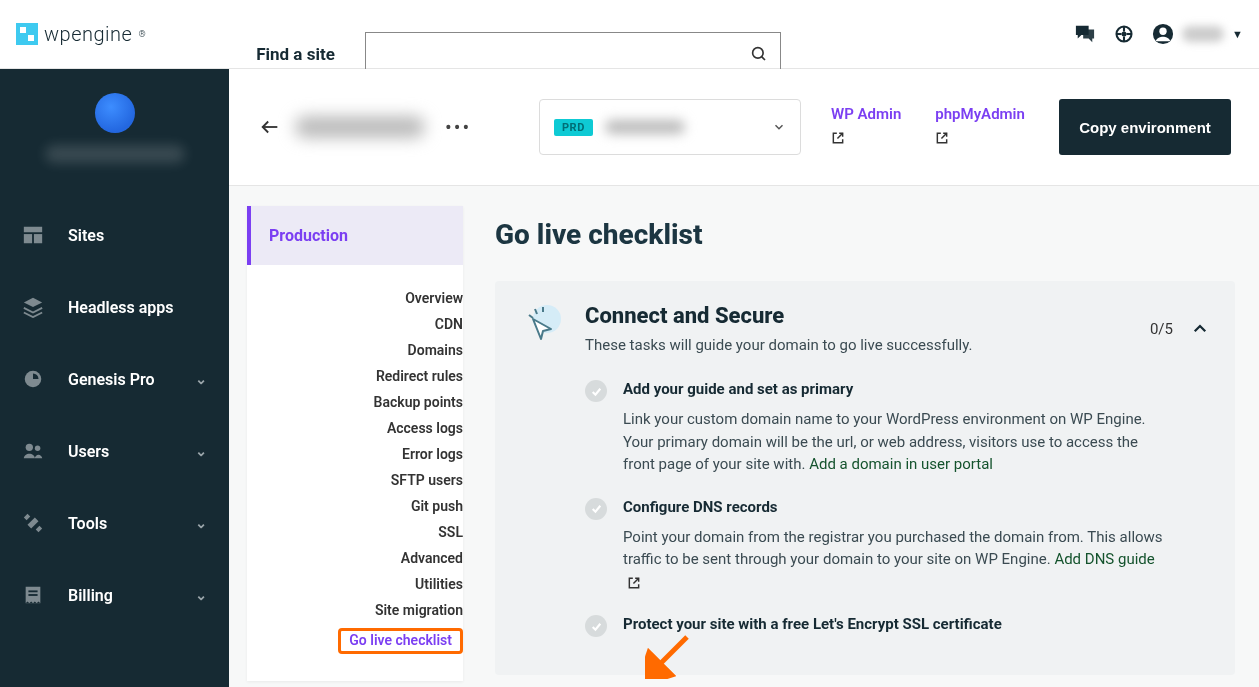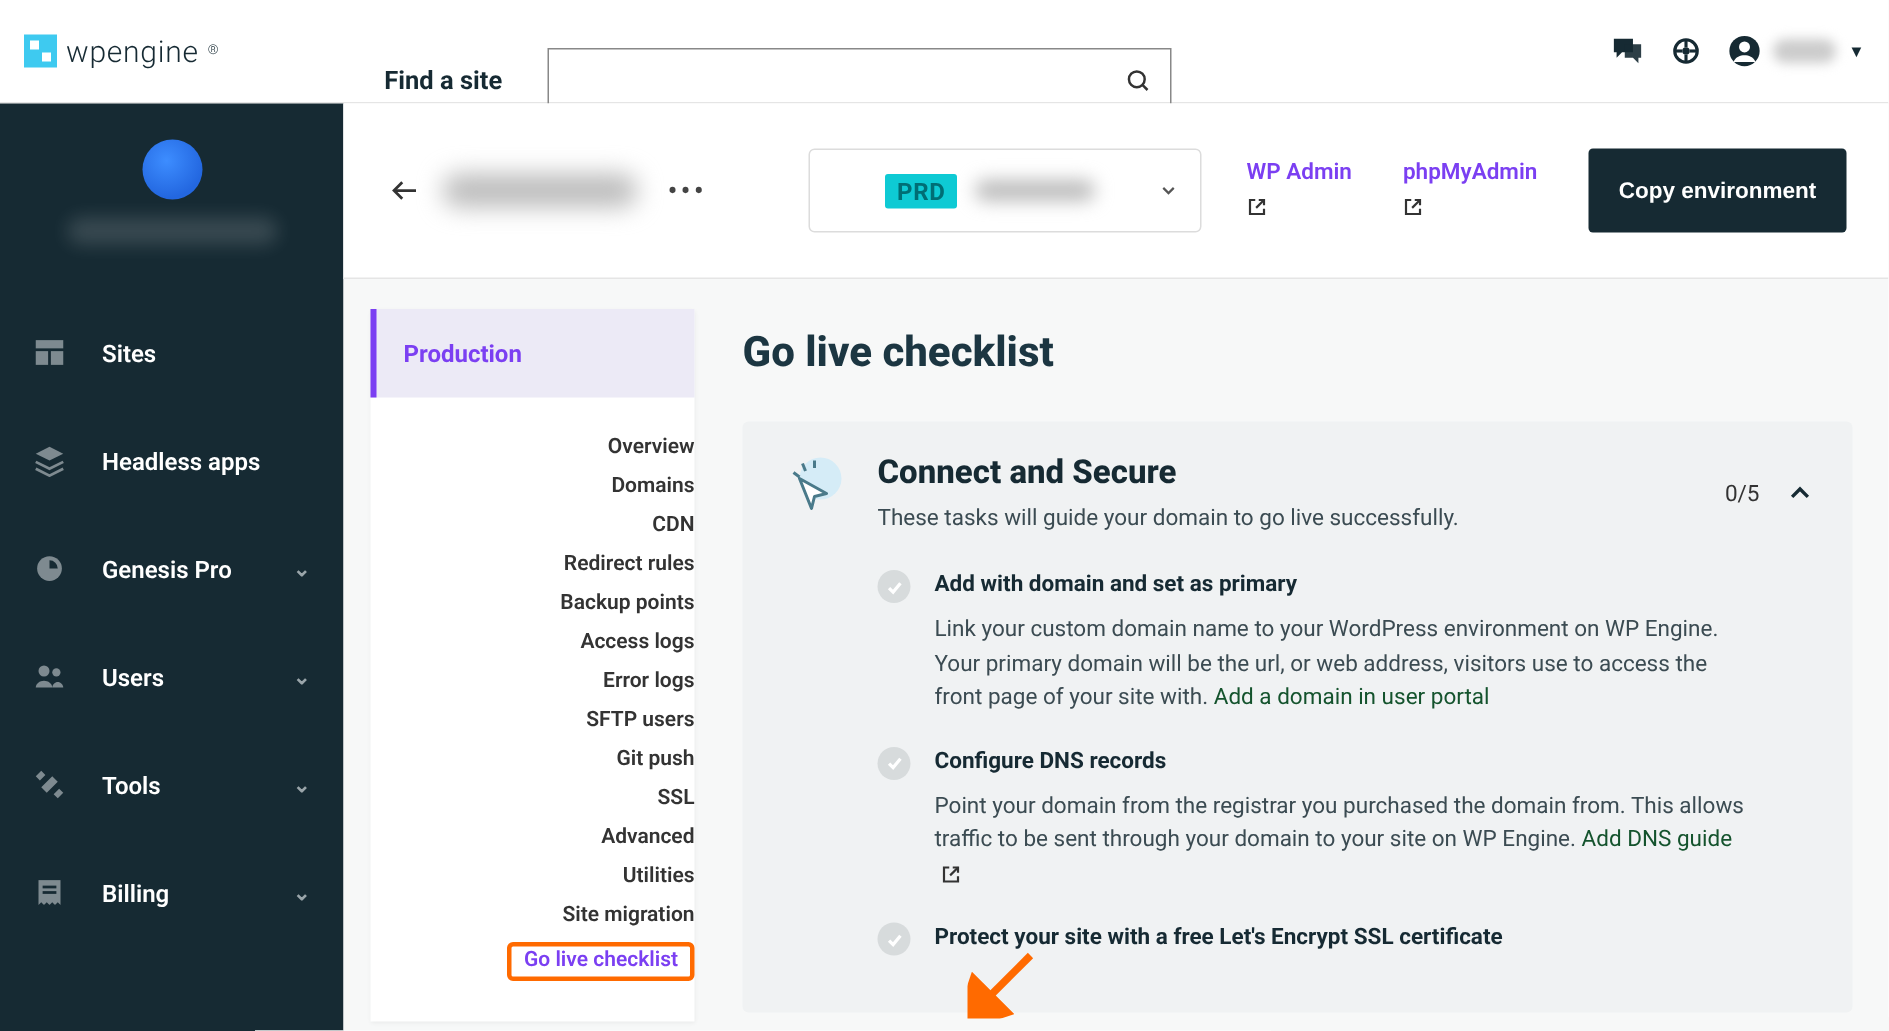--- a/index.html
+++ b/index.html
@@ -27,21 +27,21 @@
 .nav-item { display: flex; align-items: center; padding: 0 22px; height: 72px; font-size: 16px; font-weight: 600; cursor: pointer; }
 .nav-icon { width: 22px; height: 22px; margin-right: 24px; color: #7e8a90; display: flex; align-items: center; justify-content: center; }
 .nav-chevron { margin-left: auto; color: #9aa5aa; font-size: 14px; }
 .content-area { flex: 1; background: #f7f8f8; display: flex; flex-direction: row; position: relative; }
 .env-header { background: #fff; height: 117px; display: flex; align-items: center; border-bottom: 1px solid #e5e5e5; position: absolute; top: 0; left: 0; right: 0; }
 .env-left { display: flex; align-items: center; padding-left: 30px; flex: 0 0 300px; }
 .back-arrow { cursor: pointer; margin-right: 14px; }
 .blur-title { width: 130px; height: 22px; background: #bbb; filter: blur(8px); border-radius: 11px; }
 .more-dots { margin-left: 20px; font-size: 20px; letter-spacing: 2px; cursor: pointer; color: #444; }
 .env-select { border: 1px solid #dcdcdc; border-radius: 4px; height: 56px; width: 262px; display: flex; align-items: center; padding: 0 14px; margin-left: 10px; cursor: pointer; }
-.badge-prd { background: #0ecad4; color: #006e75; font-size: 16px; font-weight: 700; padding: 2px 8px; border-radius: 2px; letter-spacing: 0.5px; margin-left: 36px; }
+.badge-prd { background: #0ecad4; color: #006e75; font-size: 11px; font-weight: 700; padding: 2px 8px; border-radius: 2px; letter-spacing: 0.5px; }
 .blur-env { width: 80px; height: 14px; background: #bbb; filter: blur(6px); border-radius: 7px; margin-left: 12px; }
 .env-chevron { margin-left: auto; color: #555; }
 .env-links { display: flex; gap: 34px; margin-left: 30px; }
 .env-link { color: #7b3ff2; font-size: 15px; font-weight: 600; cursor: pointer; }
 .ext-icon { display: inline-block; margin-top: 8px; color: #333; }
 .copy-btn { margin-left: auto; margin-right: 28px; background: #162a33; color: #fff; border: none; width: 172px; height: 56px; font-size: 15px; font-weight: 600; border-radius: 3px; cursor: pointer; }
 .sub-content { padding-top: 117px; display: flex; width: 100%; }
 .sub-sidebar { width: 216px; background: #fff; margin-left: 18px; margin-top: 20px; align-self: flex-start; box-shadow: 0 1px 3px rgba(0,0,0,0.06); }
 .sub-header { background: #eceaf6; border-left: 4px solid #7b3ff2; padding: 20px 18px; font-size: 16px; font-weight: 700; color: #7b3ff2; }
 .sub-nav { padding: 20px 0 22px 28px; }
@@ -230,22 +230,22 @@
         </div>
       </div>
       <button class="copy-btn">Copy environment</button>
     </div>
 
     <div class="sub-content">
       <div class="sub-sidebar">
         <div class="sub-header">Production</div>
         <ul class="sub-nav" id="sub-nav-list">
             <li>Overview</li>
+            <li>CDN</li>
             <li>Domains</li>
-            <li>CDN</li>
             <li>Redirect rules</li>
             <li>Backup points</li>
             <li>Access logs</li>
             <li>Error logs</li>
             <li>SFTP users</li>
             <li>Git push</li>
             <li>SSL</li>
             <li>Advanced</li>
             <li>Utilities</li>
             <li>Site migration</li>
@@ -287,21 +287,21 @@
             </div>
           </div>
           <div class="task-list" id="task-list">
               <div class="task">
                 <div class="task-check">
                   <svg width="13" height="13" viewBox="0 0 24 24" fill="none" stroke="#fff" stroke-width="4">
                     <polyline points="5,13 10,18 19,7"></polyline>
                   </svg>
                 </div>
                 <div class="task-body">
-                  <div class="task-title">Add with domain and set as primary</div>
+                  <div class="task-title">Add your guide and set as primary</div>
                   <div class="task-desc">Link your custom domain name to your WordPress environment on WP Engine. Your primary domain will be the url, or web address, visitors use to access the front page of your site with. <a>Add a domain in user portal</a></div>
                 </div>
               </div>
               <div class="task">
                 <div class="task-check">
                   <svg width="13" height="13" viewBox="0 0 24 24" fill="none" stroke="#fff" stroke-width="4">
                     <polyline points="5,13 10,18 19,7"></polyline>
                   </svg>
                 </div>
                 <div class="task-body">

